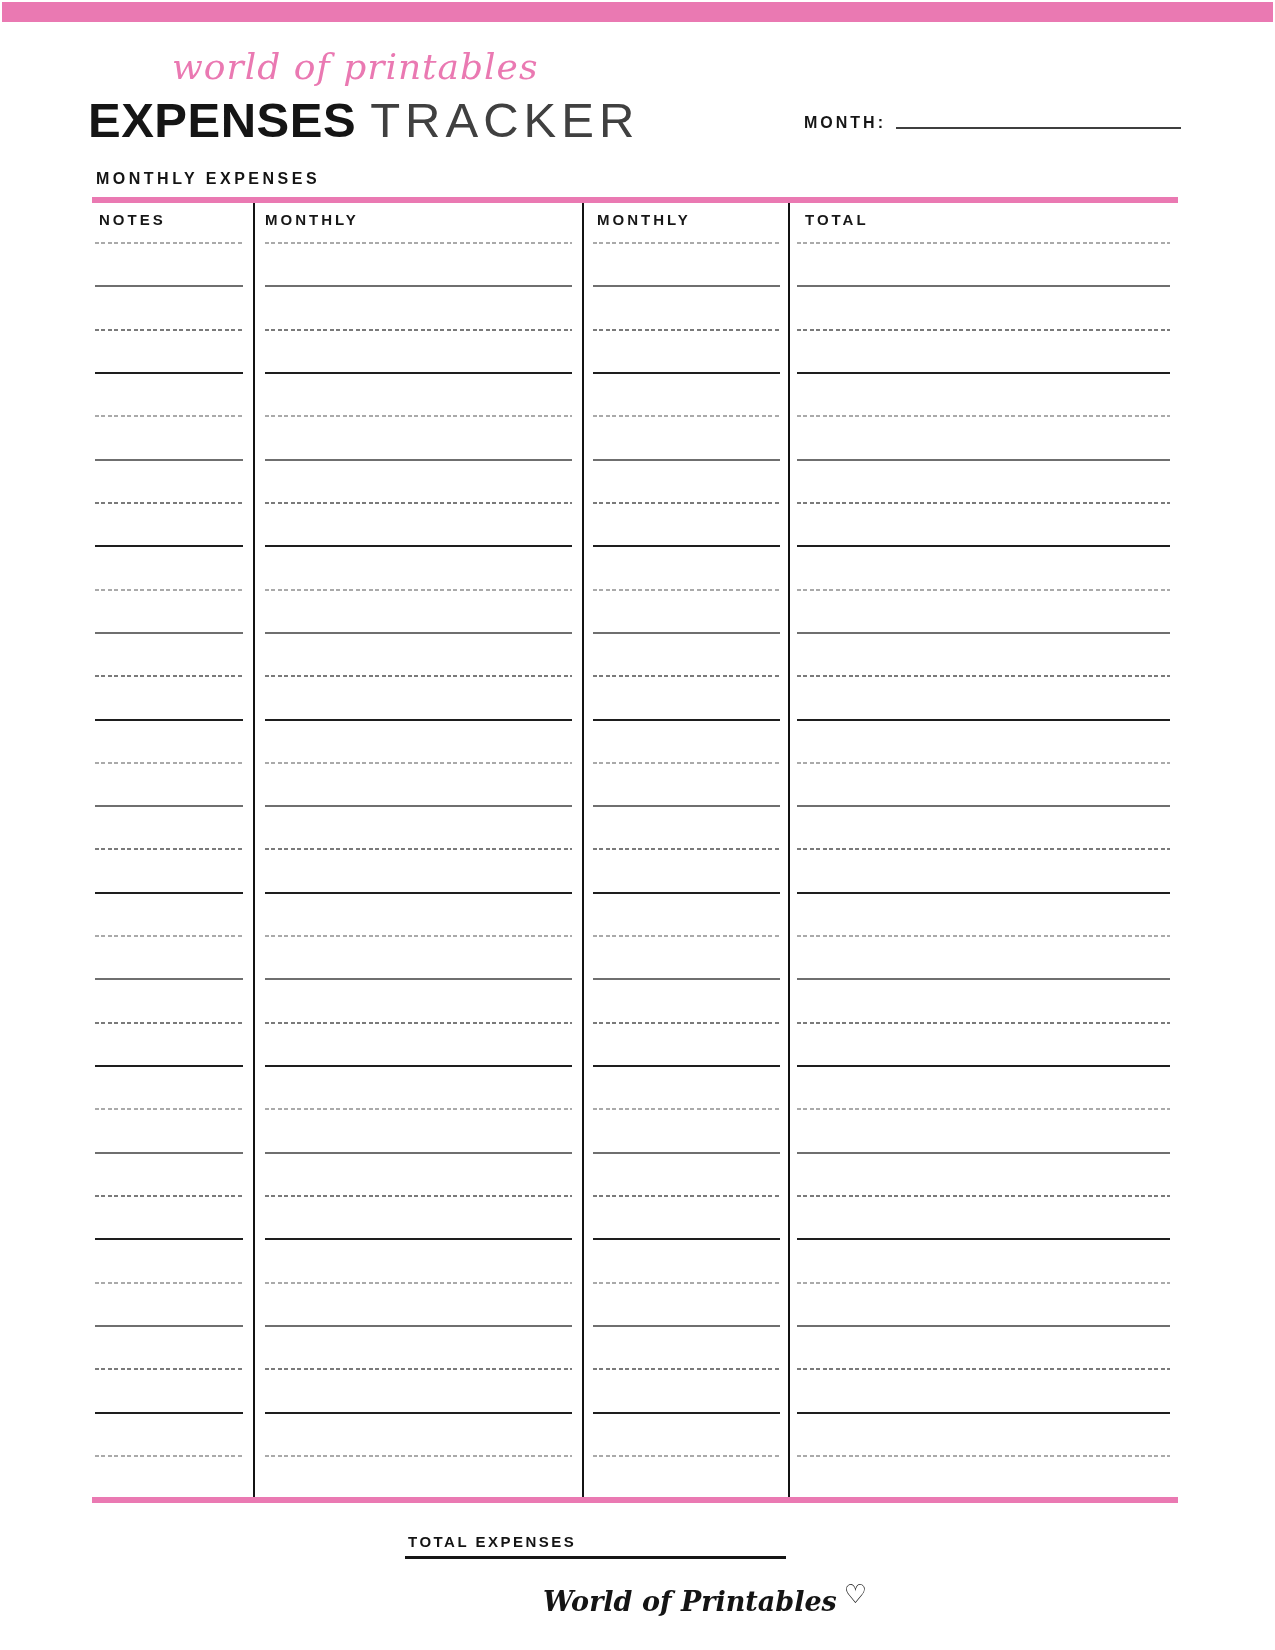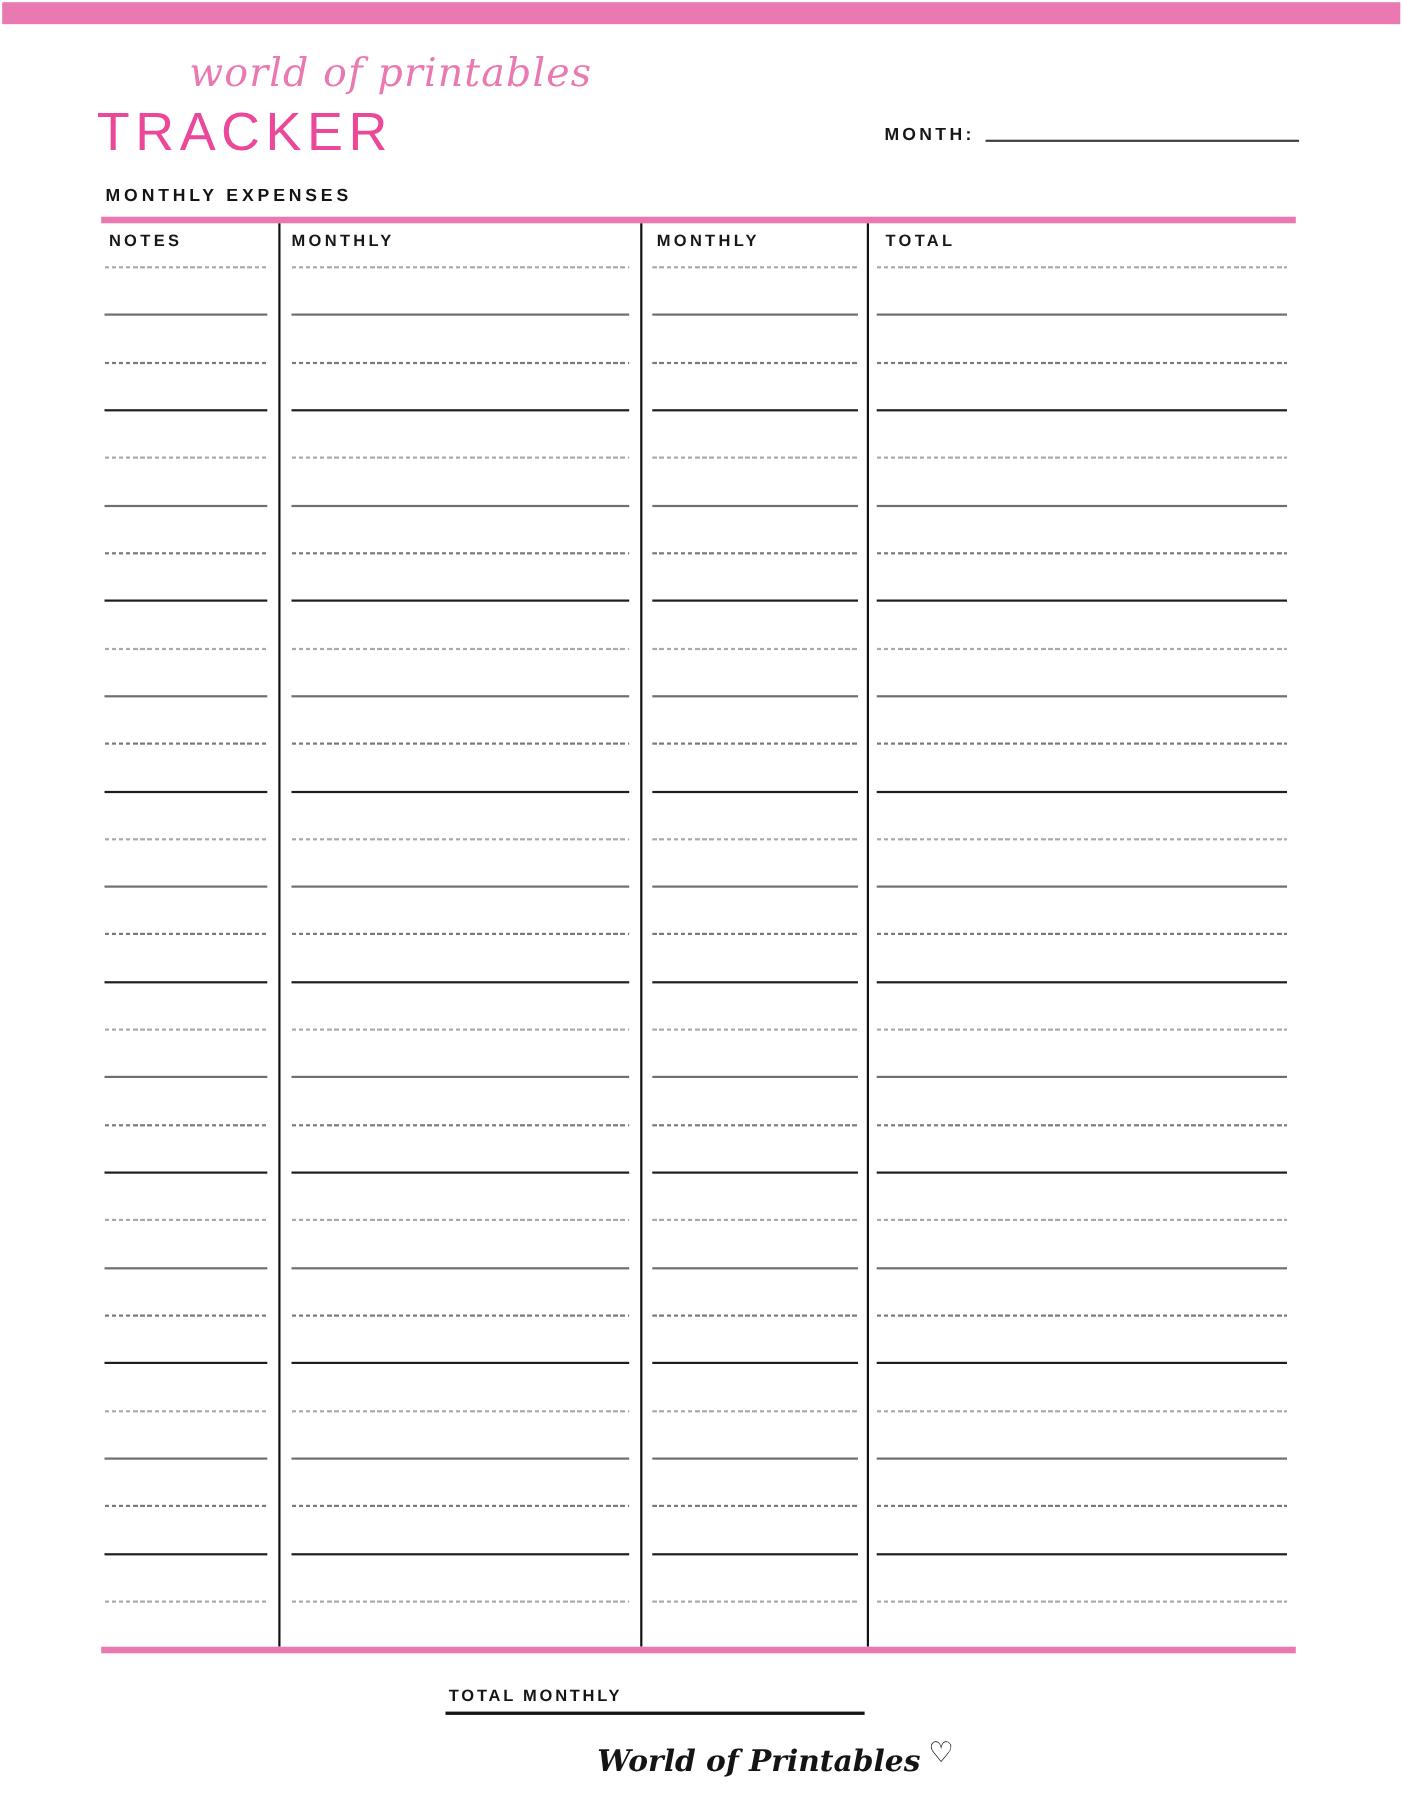--- a/index.html
+++ b/index.html
@@ -29,21 +29,21 @@
   
   .title{
     position:absolute;left:88px;top:92px;margin:0;
     display:flex;align-items:baseline;gap:14px;
     white-space:nowrap;
   }
   .title-bold{
     font-size:49px;font-weight:900;letter-spacing:0.5px;color:#151515;
   }
   .title-light{
-    font-size:49px;font-weight:400;letter-spacing:5px;color:#ec4899;
+    font-size:49px;font-weight:400;letter-spacing:5px;color:#404040;
   }
   
   .month-row{
     position:absolute;left:804px;top:114px;width:377px;
     display:flex;align-items:flex-end;
   }
   .month-label{
     font-size:16px;font-weight:bold;letter-spacing:3px;color:#161616;
     line-height:18px;
   }
@@ -106,20 +106,21 @@
 </head>
 <body>
 
 <div class="page">
 
   <div class="top-bar"></div>
 
   <div class="brand-script">world of printables</div>
 
   <h1 class="title">
+    <span class="title-bold">EXPENSES</span>
     <span class="title-light">TRACKER</span>
   </h1>
 
   <div class="month-row">
     <span class="month-label">MONTH:</span>
     <span class="month-line"></span>
   </div>
 
   <div class="section-title">MONTHLY EXPENSES</div>
 
@@ -247,21 +248,21 @@
       <div class="rule" style="left: 705px; width: 373px; top: 954.72px; background: rgb(111, 111, 111);"></div>
       <div class="rule" style="left: 705px; width: 373px; top: 998.04px; background-image: repeating-linear-gradient(90deg, rgb(122, 122, 122) 0px, rgb(122, 122, 122) 4px, transparent 4px, transparent 6.5px);"></div>
       <div class="rule" style="left: 705px; width: 373px; top: 1041.36px; background: rgb(30, 30, 30);"></div>
       <div class="rule" style="left: 705px; width: 373px; top: 1084.68px; background-image: repeating-linear-gradient(90deg, rgb(170, 170, 170) 0px, rgb(170, 170, 170) 4px, transparent 4px, transparent 6.5px);"></div>
       <div class="rule" style="left: 705px; width: 373px; top: 1128px; background: rgb(111, 111, 111);"></div>
       <div class="rule" style="left: 705px; width: 373px; top: 1171.32px; background-image: repeating-linear-gradient(90deg, rgb(122, 122, 122) 0px, rgb(122, 122, 122) 4px, transparent 4px, transparent 6.5px);"></div>
       <div class="rule" style="left: 705px; width: 373px; top: 1214.64px; background: rgb(30, 30, 30);"></div>
       <div class="rule" style="left: 705px; width: 373px; top: 1257.96px; background-image: repeating-linear-gradient(90deg, rgb(170, 170, 170) 0px, rgb(170, 170, 170) 4px, transparent 4px, transparent 6.5px);"></div>
     </div>
 
-  <div class="total-label">TOTAL MONTHLY</div>
+  <div class="total-label">TOTAL EXPENSES</div>
   <div class="total-line"></div>
 
   <div class="logo">
     <span>World of Printables</span>
     <span class="heart">♡</span>
   </div>
 
 </div>
 
 </body></html>

